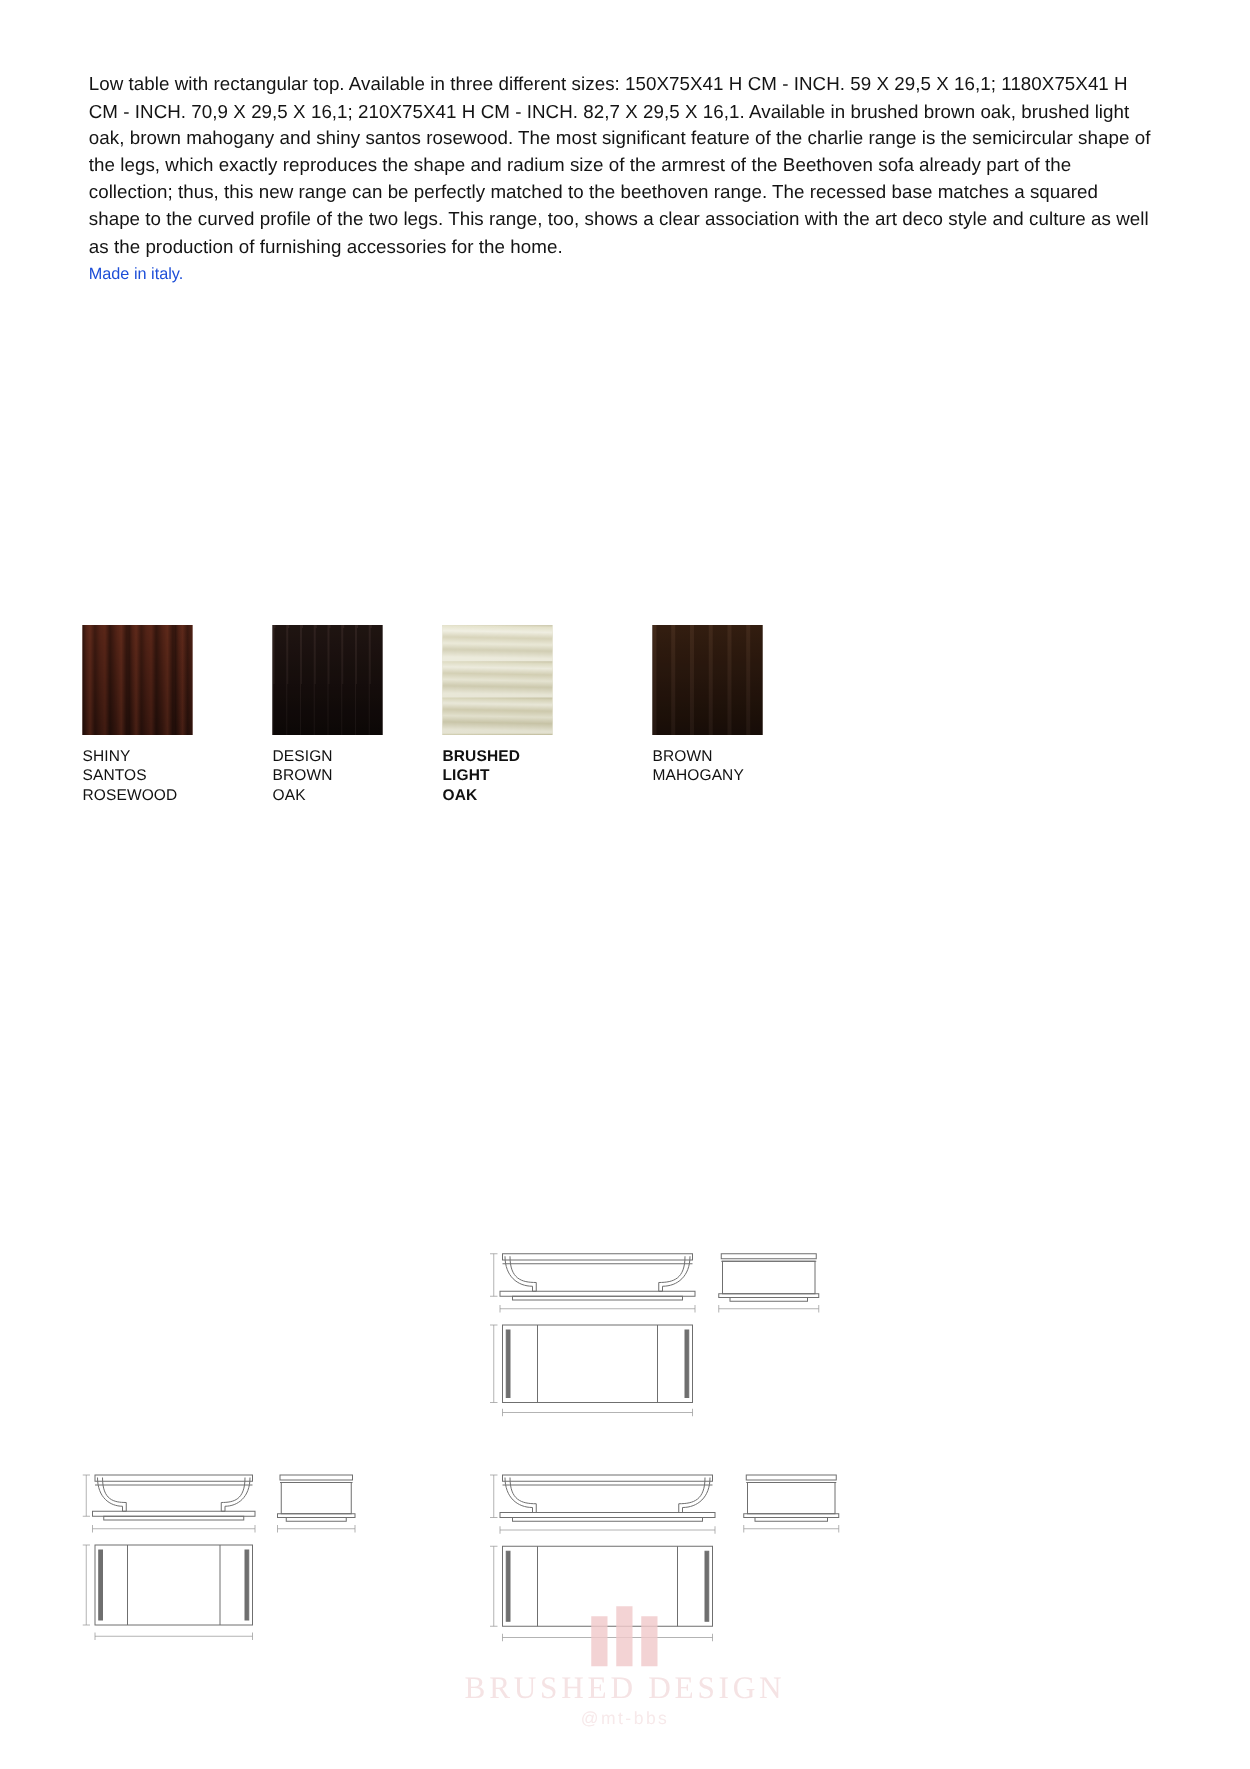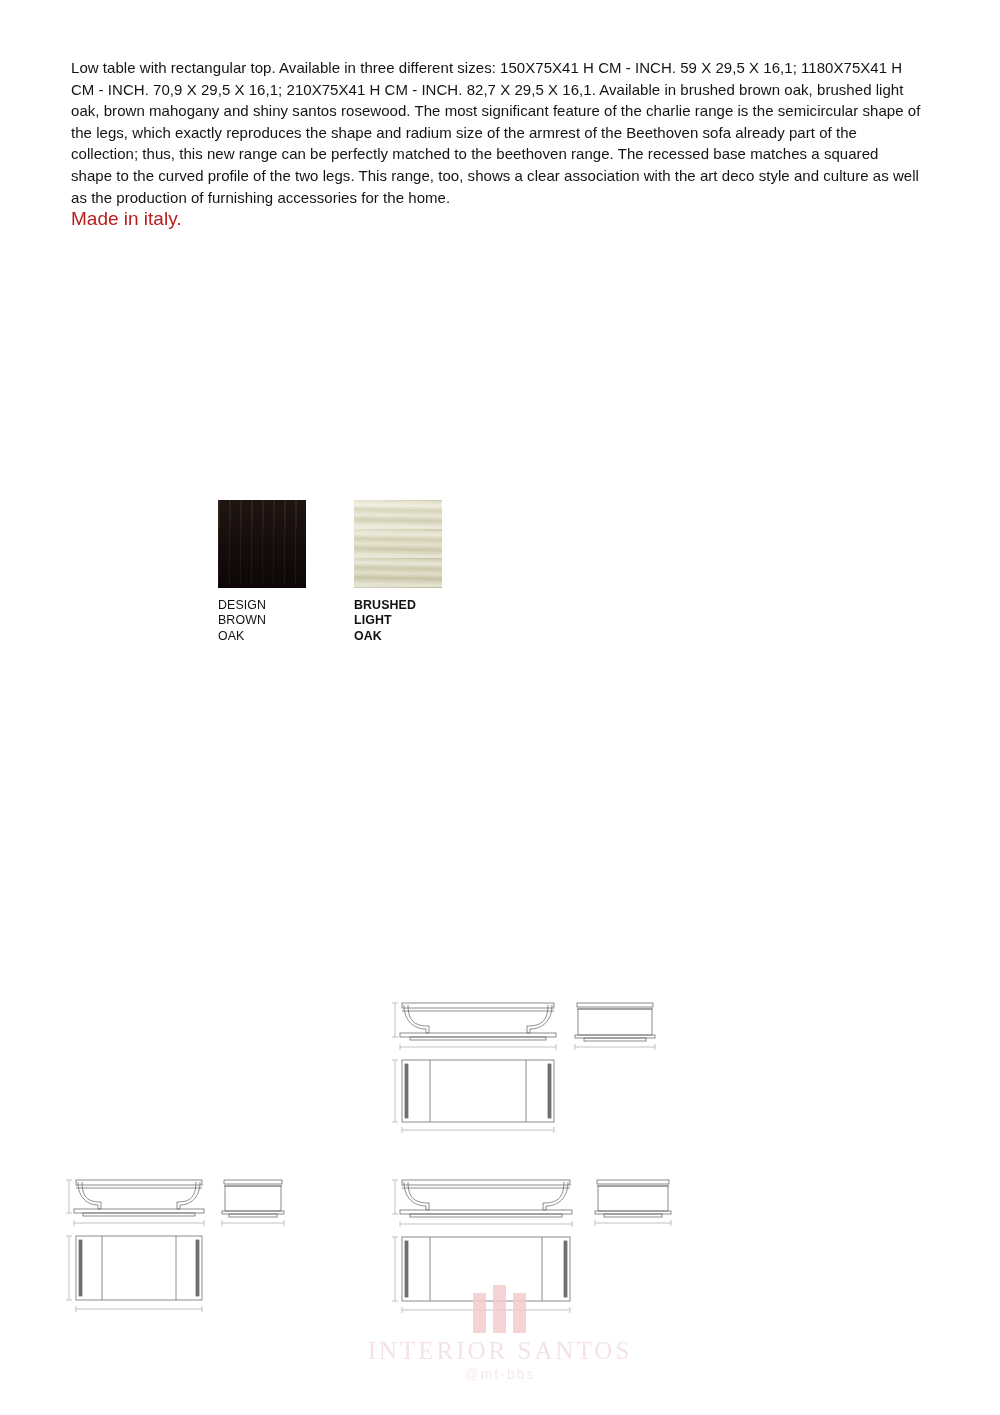--- a/index.html
+++ b/index.html
@@ -25,23 +25,23 @@
   }
   .desc-para {
     font-size: 15px;
     line-height: 21.6px;
     color: #141414;
     margin: 0;
     text-align: left;
     letter-spacing: 0.04px;
   }
   .desc-made {
-    font-size: 19px;
+    font-size: 13px;
     line-height: 21.6px;
-    color: #b91c1c;
+    color: #1d4ed8;
     margin: 0;
   }
 
   
   .finishes {
     position: absolute;
     left: 66px;
     top: 500px;
     width: 600px;
     height: 140px;
@@ -166,33 +166,43 @@
 </head>
 <body>
 
 <div class="desc-block">
   <p class="desc-para">Low table with rectangular top. Available in three different sizes: 150X75X41 H CM - INCH. 59 X 29,5 X 16,1; 1180X75X41 H CM - INCH. 70,9 X 29,5 X 16,1; 210X75X41 H CM - INCH. 82,7 X 29,5 X 16,1. Available in brushed brown oak, brushed light oak, brown mahogany and shiny santos rosewood. The most significant feature of the charlie range is the semicircular shape of the legs, which exactly reproduces the shape and radium size of the armrest of the Beethoven sofa already part of the collection; thus, this new range can be perfectly matched to the beethoven range. The recessed base matches a squared shape to the curved profile of the two legs. This range, too, shows a clear association with the art deco style and culture as well as the production of furnishing accessories for the home.</p>
   <p class="desc-made">Made in italy.</p>
 </div>
 
 <div class="finishes">
 
+  <div class="finish finish-0">
+    <div class="swatch sw-rosewood"></div>
+    <div class="finish-label">SHINY SANTOS
+ROSEWOOD</div>
+  </div>
 
   <div class="finish finish-1">
     <div class="swatch sw-brown-oak"></div>
     <div class="finish-label">DESIGN BROWN
 OAK</div>
   </div>
 
   <div class="finish finish-2">
     <div class="swatch sw-light-oak"></div>
     <div class="finish-label">BRUSHED LIGHT
 OAK</div>
   </div>
 
+  <div class="finish finish-3">
+    <div class="swatch sw-mahogany"></div>
+    <div class="finish-label">BROWN
+MAHOGANY</div>
+  </div>
 
 </div>
 
 <div class="drawings">
 
   <div class="dwg-group dwg-mid">
     <svg width="280" height="140" viewBox="0 0 280 140">
       <g fill="none" stroke="#6f6f6f" stroke-width="0.8">
 
         <g>
@@ -361,15 +371,15 @@
   </div>
 
 </div>
 
 <div class="watermark">
   <div class="wm-logo">
     <span class="b1"></span>
       <span class="b2"></span>
       <span class="b3"></span>
   </div>
-  <div class="wm-title">INTERIOR SANTOS</div>
+  <div class="wm-title">BRUSHED DESIGN</div>
   <div class="wm-sub">@mt-bbs</div>
 </div>
 
 </body></html>

